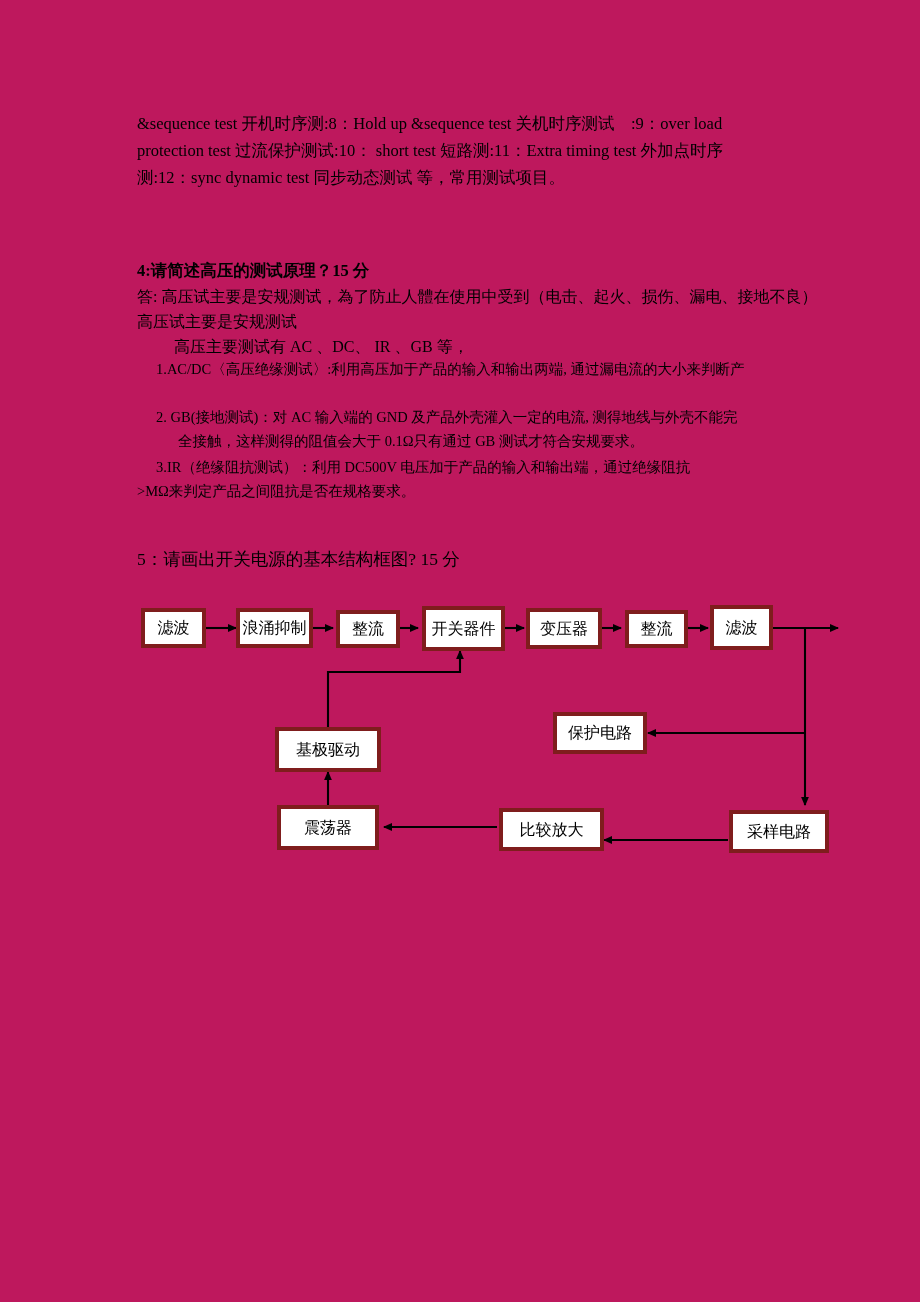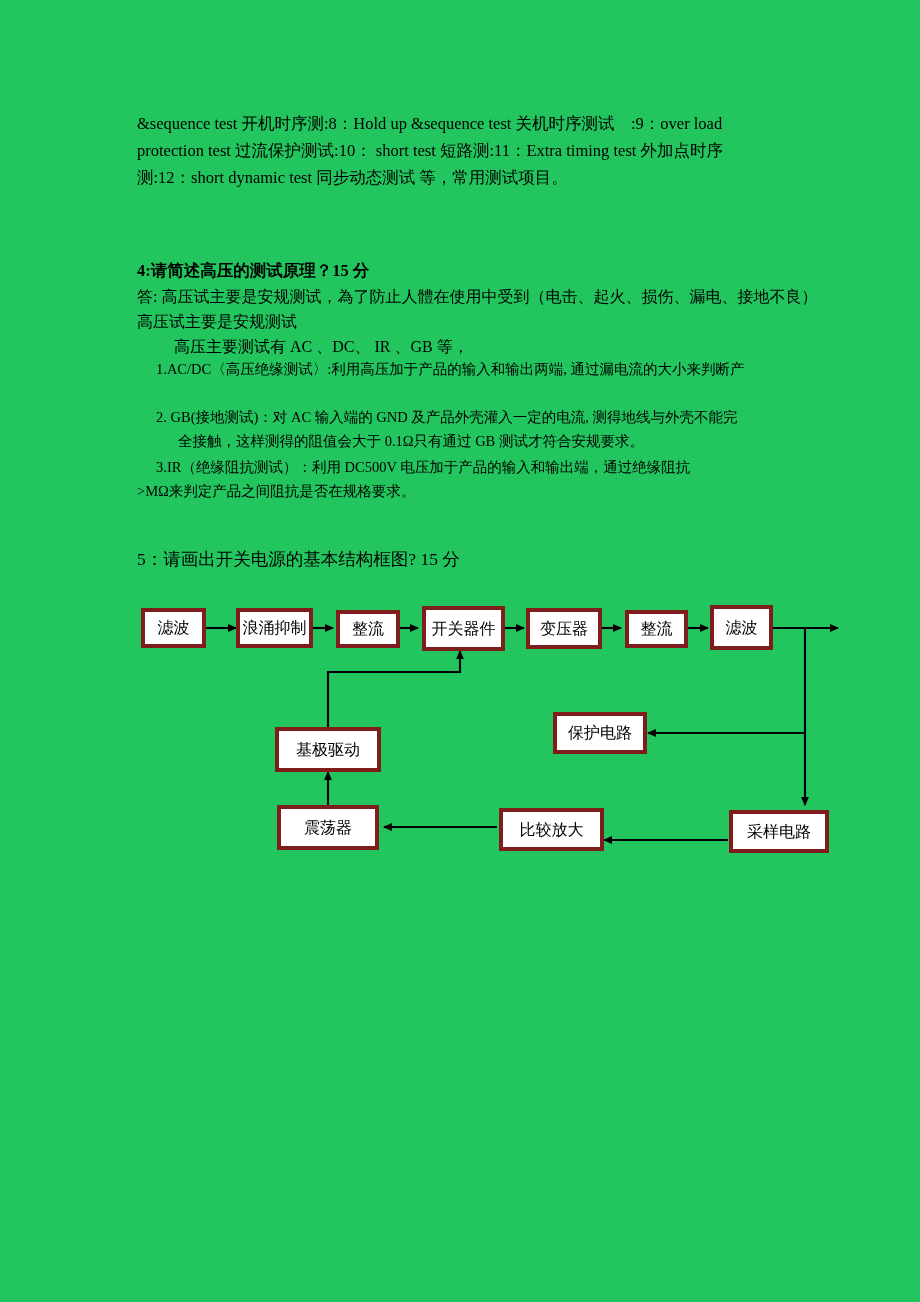--- a/index.html
+++ b/index.html
@@ -8,21 +8,21 @@
     background: #ffffff;
   }
   body {
     font-family: "Liberation Serif", "DejaVu Serif", serif;
     color: #000000;
   }
   #page {
     position: relative;
     width: 920px;
     height: 1302px;
-    background: #22c55e;
+    background: #be185d;
     overflow: hidden;
   }
 
   
   .para {
     position: absolute;
     font-size: 16.5px;
     line-height: 27px;
     text-align: justify;
     letter-spacing: 0px;
@@ -81,21 +81,21 @@
   }
 </style>
 </head>
 <body>
 
 <div id="page">
 
   <div class="para" style="left:137px; top:110px; width:692px;">
     <div>&amp;sequence test 开机时序测:8：Hold up &amp;sequence test 关机时序测试　:9：over load</div>
     <div>protection test  过流保护测试:10：  short test 短路测:11：Extra timing test   外加点时序</div>
-    <div>测:12：short dynamic test 同步动态测试 等，常用测试项目。</div>
+    <div>测:12：sync dynamic test 同步动态测试 等，常用测试项目。</div>
   </div>
 
   <div class="q-head" style="left:137px; top:259px; width:692px;">4:请简述高压的测试原理？15 分</div>
 
   <div class="ans-line" style="left:137px; top:284px; width:700px;">答: 高压试主要是安规测试，為了防止人體在使用中受到（电击、起火、损伤、漏电、接地不良）</div>
   <div class="ans-line" style="left:137px; top:309px; width:700px;">高压试主要是安规测试</div>
   <div class="ans-line" style="left:174px; top:334px; width:660px;">高压主要测试有 AC 、DC、 IR 、GB 等，</div>
 
   <div class="para-sm" style="left:156px; top:357px; width:676px;">1.AC/DC〈高压绝缘测试〉:利用高压加于产品的输入和输出两端, 通过漏电流的大小来判断产</div>
 

